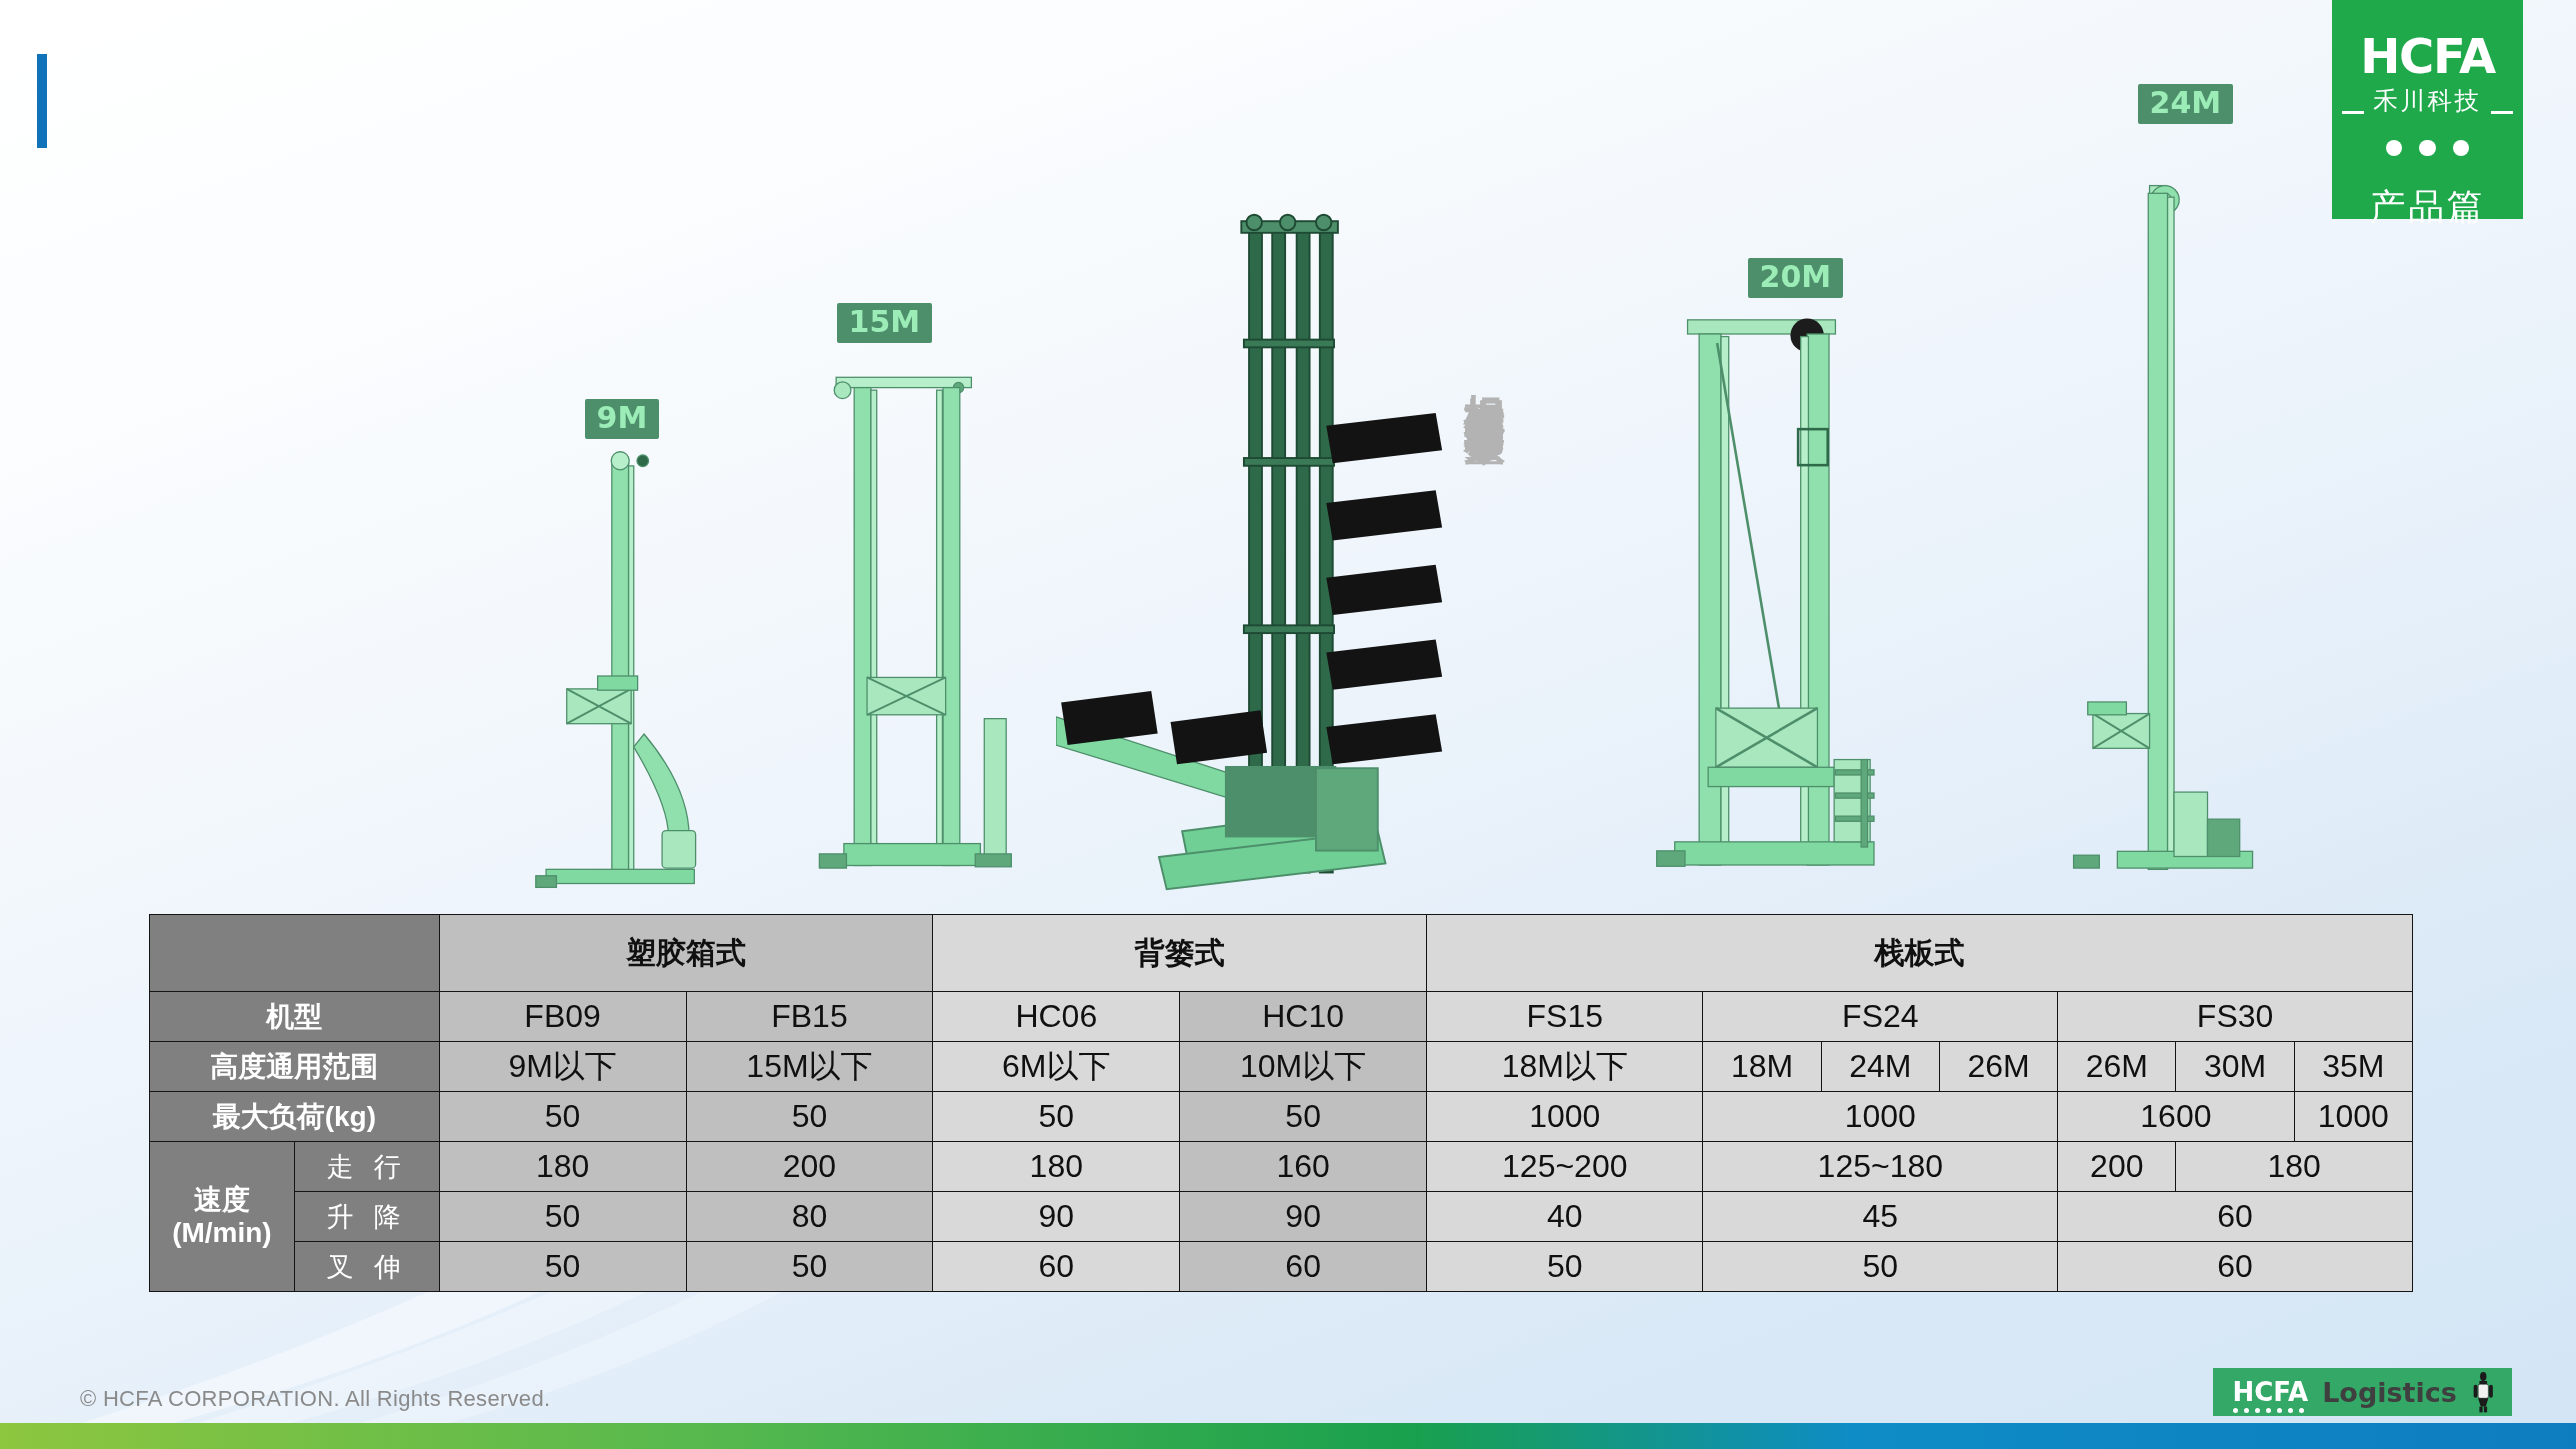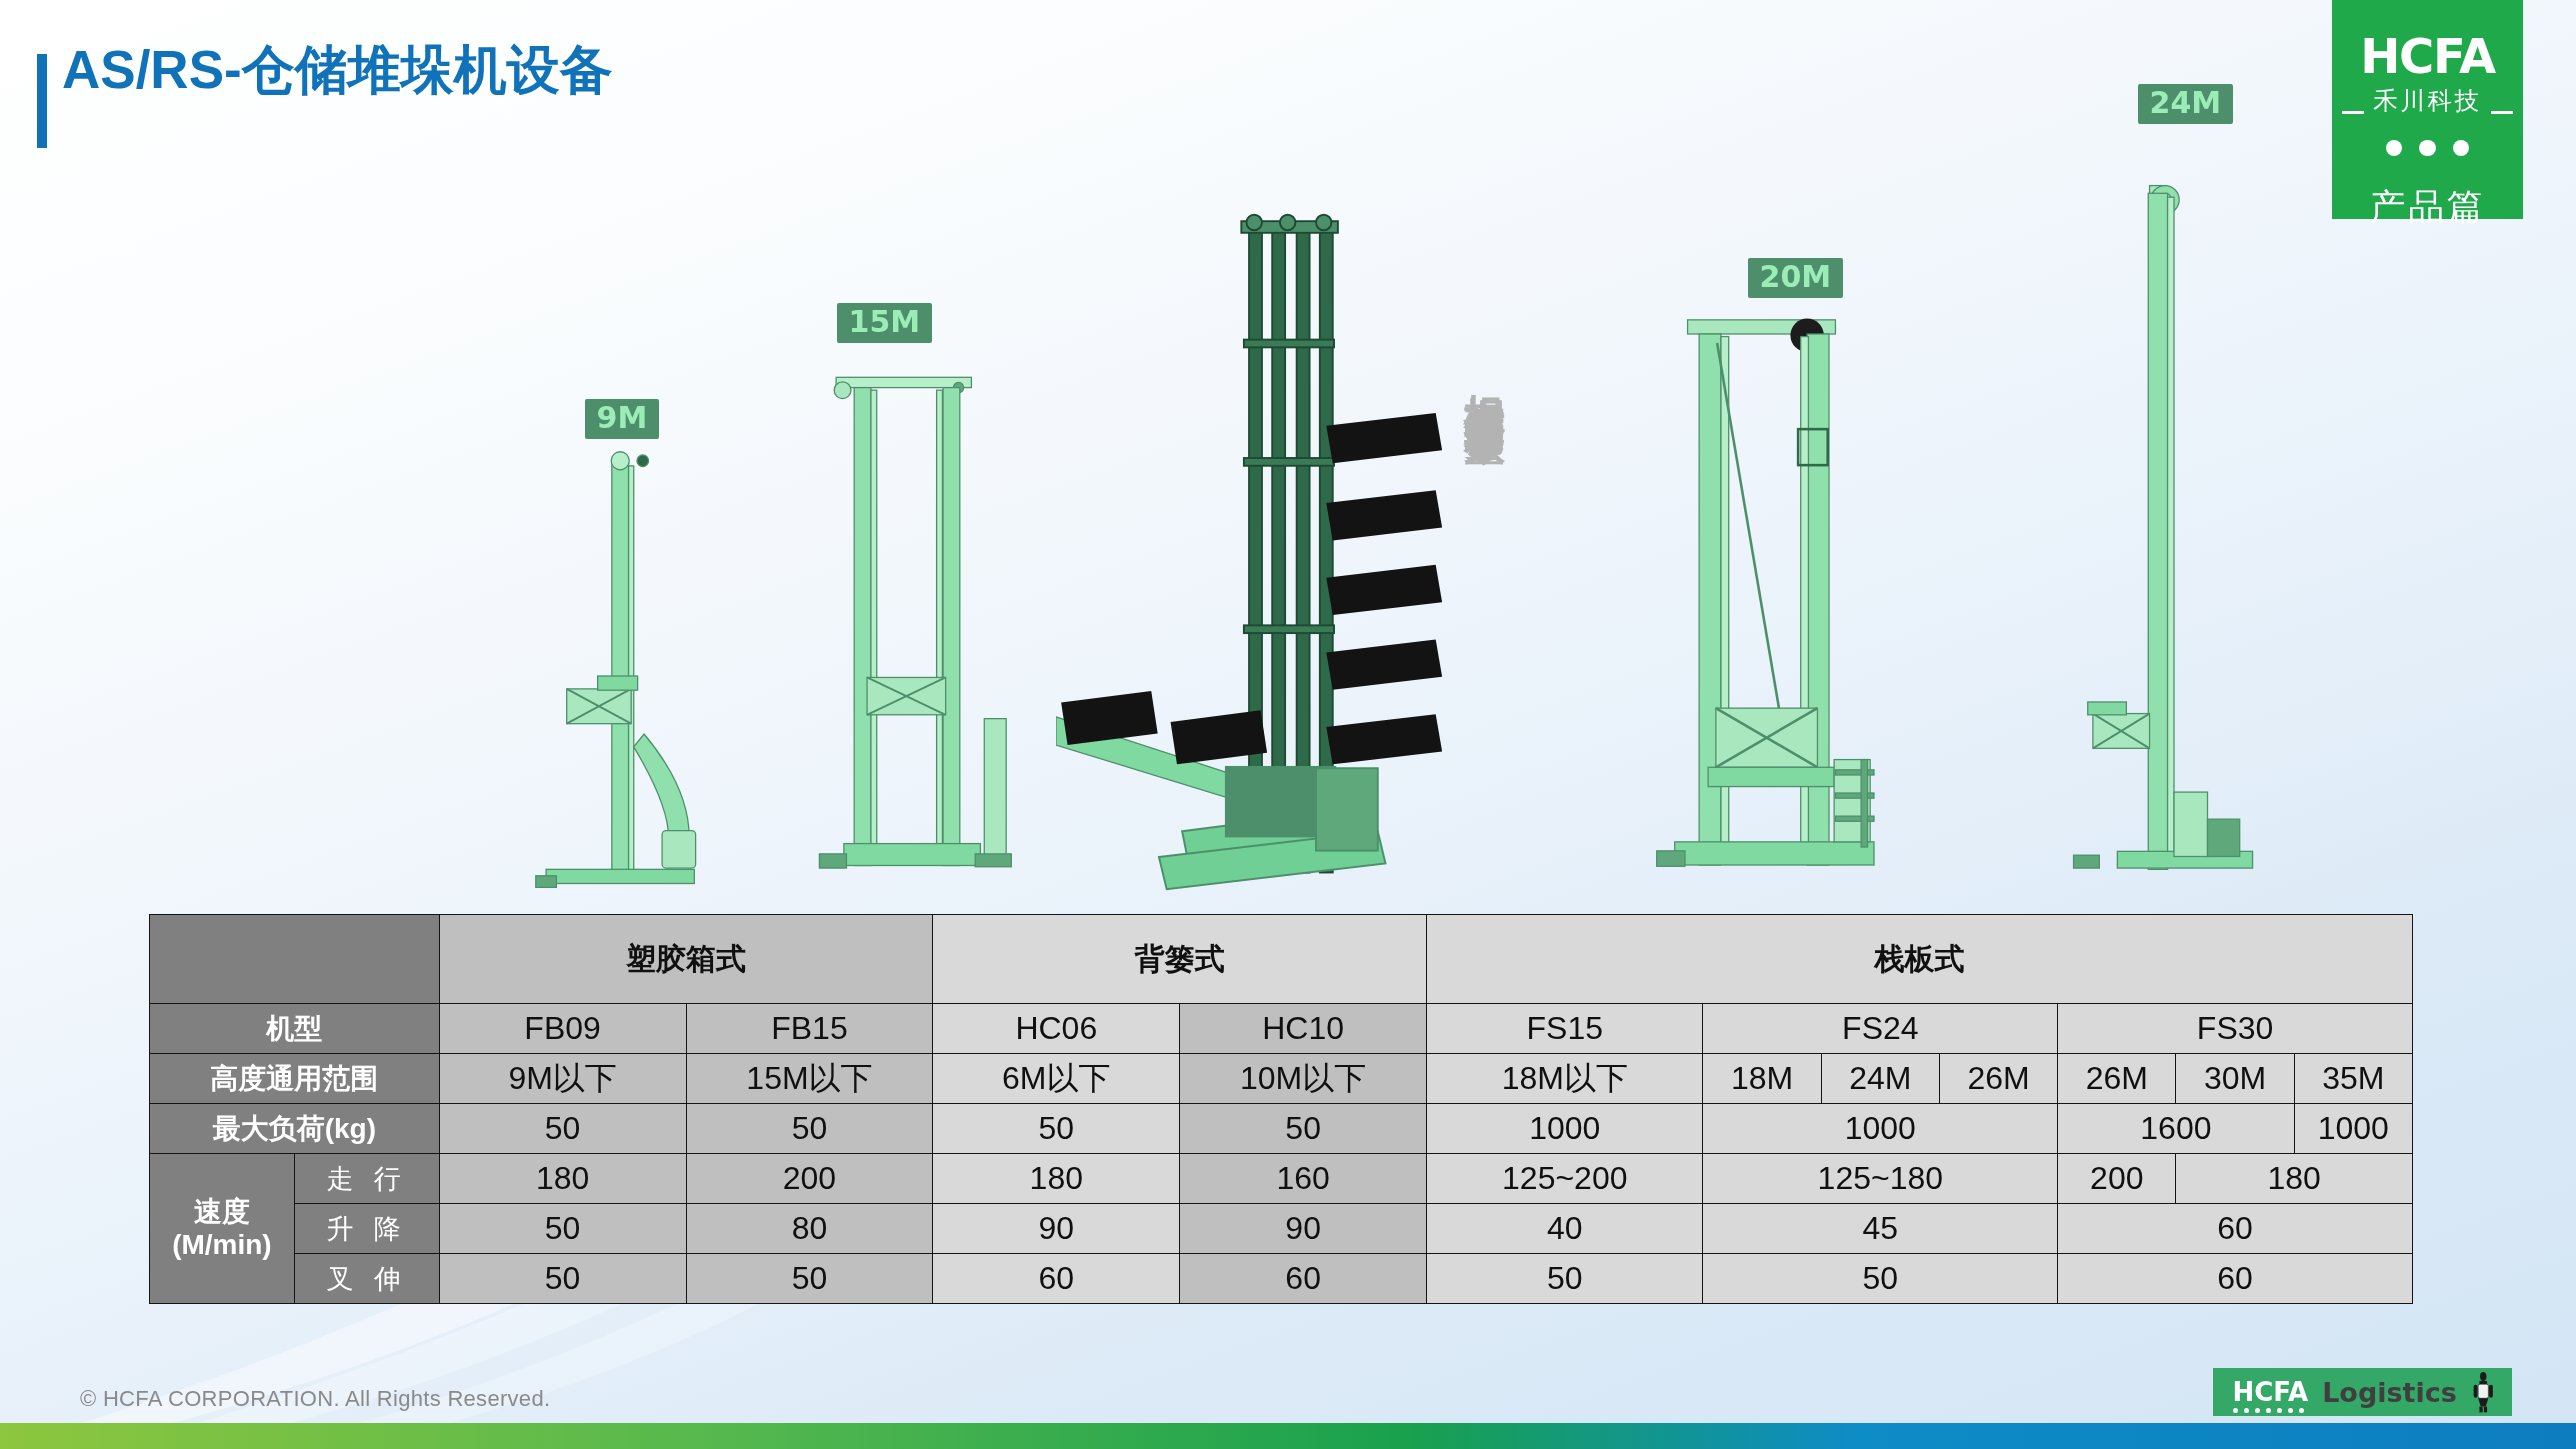--- a/index.html
+++ b/index.html
@@ -45,21 +45,21 @@
   #spec-table{position:absolute;left:149px;top:914px;width:2264px;border-collapse:collapse;
     table-layout:fixed;}
   #spec-table td{border:1.9px solid #141414;text-align:center;vertical-align:middle;
     font-size:32px;color:#101010;padding:0;}
   #spec-table td.rowhdr{background:#808080;color:#ffffff;font-weight:bold;font-size:28px;}
   #spec-table td.subhdr{background:#808080;color:#ffffff;font-weight:normal;font-size:27px;letter-spacing:6.4px;}
   #spec-table td.grp{font-weight:bold;font-size:30px;}
   #spec-table td.g-dark{background:#BFBFBF;}
   #spec-table td.g-light{background:#D9D9D9;}
   #spec-table td.corner{background:#808080;border-top-color:#141414;}
-  .h-grp{height:89px;}
+  .h-grp{height:77px;}
   .h-model{height:50px;}
   .h-row{height:50px;}
   
   #footer-band{position:absolute;left:0;bottom:0;width:2576px;height:26px;
     background:linear-gradient(90deg,#8DC63F 0%,#55B84E 28%,#19A04E 55%,#0E8CC6 72%,#0E7DC0 100%);}
   #copyright{position:absolute;left:80px;bottom:37px;font-size:22px;color:#8A8A8A;letter-spacing:0.3px;}
   #logistics-badge{position:absolute;right:64px;bottom:33px;height:48px;background:#33A867;
     display:flex;align-items:center;padding:0 16.7px 0 19.3px;gap:14px;}
   #logistics-hcfa{font-size:26px;font-weight:bold;color:#ffffff;line-height:1;position:relative;
     font-family:"DejaVu Sans",sans-serif;}
@@ -74,21 +74,20 @@
 
 <div id="slide">
 
   <svg class="swoosh" style="left:0;bottom:0;width:1095px;height:361px;opacity:.55" viewBox="0 0 1700 560" preserveAspectRatio="none">
     <path d="M0,560 C420,430 760,300 1180,40 L1320,40 C900,330 540,450 120,560 Z" fill="#ffffff" opacity=".75"></path>
     <path d="M180,560 C600,430 960,300 1380,40 L1470,40 C1060,330 700,460 300,560 Z" fill="#ffffff" opacity=".55"></path>
     <path d="M420,560 C820,450 1150,320 1520,60 L1600,60 C1250,340 920,470 540,560 Z" fill="#ffffff" opacity=".45"></path>
   </svg>
 
   <div id="accent-bar"></div>
-  <div id="page-title">AS/RS-仓储堆垛机设备</div>
 
   <div id="brand-badge">
     <div id="brand-logo-text">HCFA</div>
     <div id="brand-cn-wrap">
       <span class="rule"></span>
       <span id="brand-cn">禾川科技</span>
       <span class="rule"></span>
     </div>
     <div id="brand-dots">
         <i></i>

